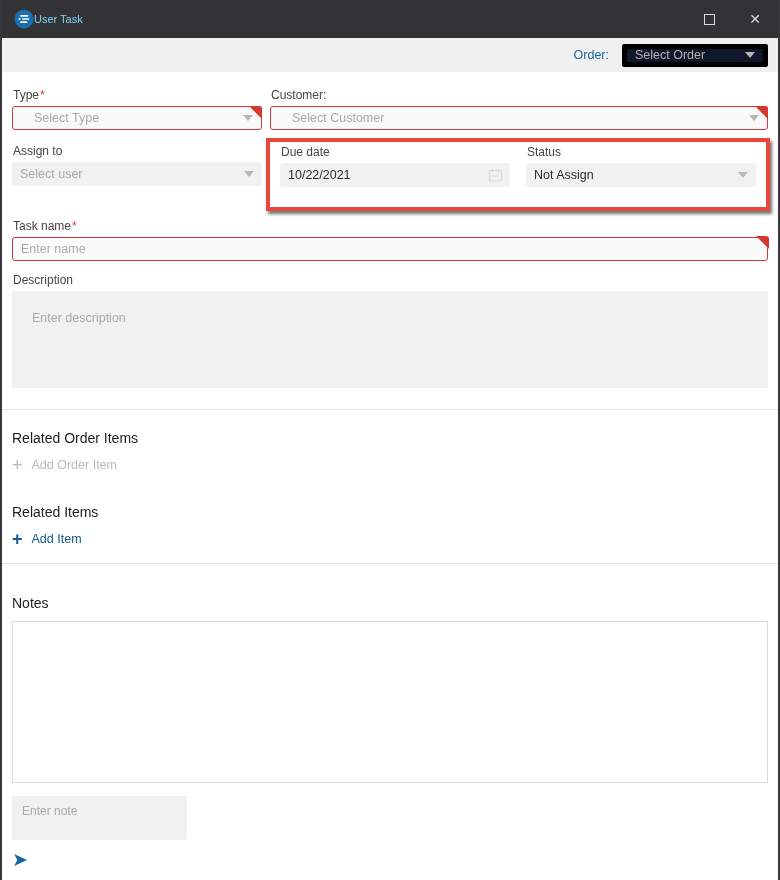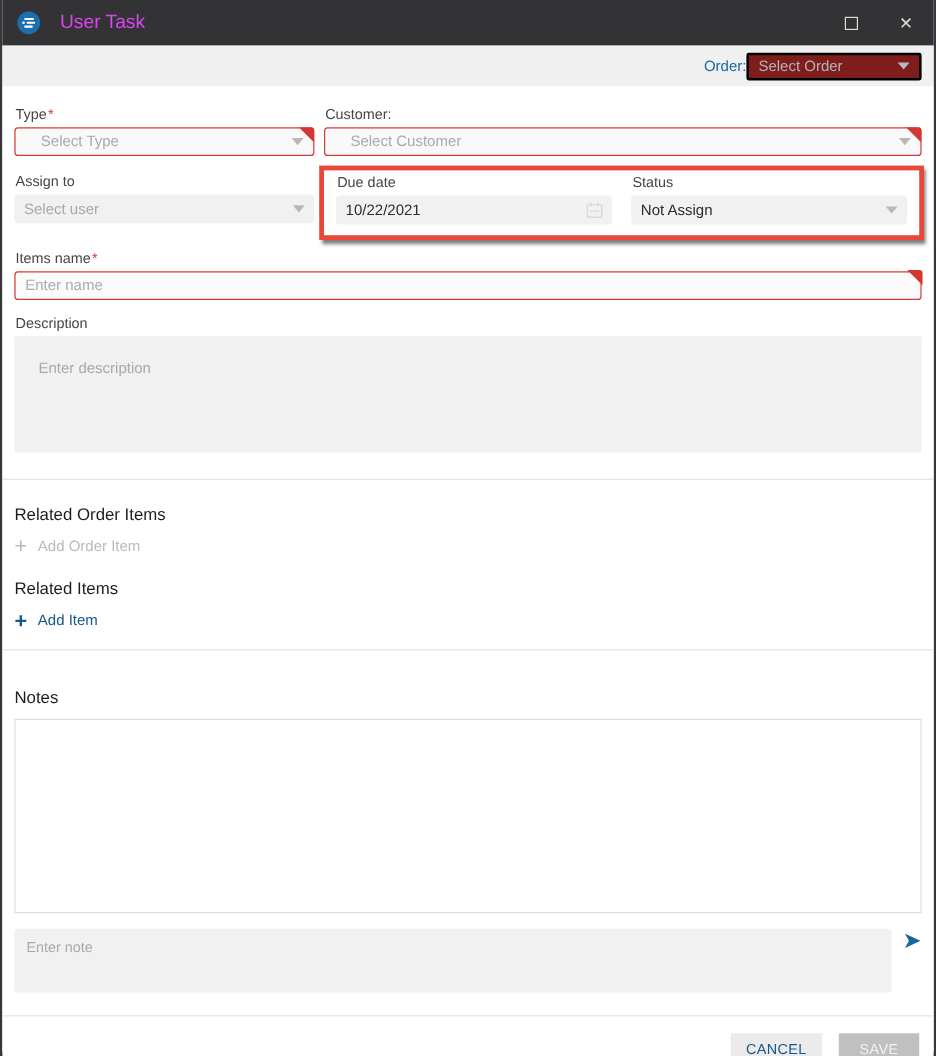--- a/index.html
+++ b/index.html
@@ -19,39 +19,39 @@
   }
   
   .titlebar {
     height: 38px; flex: 0 0 38px;
     background: #333336;
     display: flex; align-items: center;
     padding: 0 0 0 12px;
     color: #f2f2f2;
   }
   .titlebar .logo { width: 20px; height: 20px; display: inline-flex; }
-  .titlebar .title { margin-left: 16px; font-size: 16px; color: #d946ef; }
+  .titlebar .title { font-size: 11px; color: #7dd3fc; }
   .win-controls { margin-left: auto; display: flex; align-items: center; }
   .win-btn {
     width: 46px; height: 38px; display: flex; align-items: center; justify-content: center;
     color: #dcdcdc; cursor: pointer; background: transparent; border: 0;
   }
   .maximize-glyph { width: 11px; height: 11px; border: 1px solid #dcdcdc; display: block; }
   .close-glyph { font-size: 14px; line-height: 1; color: #dcdcdc; }
   
   .orderbar {
     height: 34px; flex: 0 0 34px;
     background: #f0f0f0;
     display: flex; align-items: center; justify-content: flex-end;
-    padding-right: 10px; gap: 0;
+    padding-right: 10px; gap: 13px;
   }
   .order-label { font-size: 12.5px; color: #1a68a0; }
   .order-select {
     position: relative; width: 146px; height: 23px;
-    background: #7f1d1d; border: 2px solid #000000; border-radius: 2px;
+    background: #0f172a; border: 5px solid #000000; border-radius: 2px;
     display: flex; align-items: center; padding: 0 10px 0 8px;
     font-size: 12.5px; color: #b3b3b3; cursor: pointer;
   }
   
   .content { flex: 1; padding: 0 10px; background: #fff; }
   .field-label { font-size: 12px; color: #454545; margin-bottom: 4px; padding-left: 1px; }
   .req { color: #d03b34; font-size: 12px; vertical-align: top; margin-left: 1px; }
   .field {
     position: relative; height: 24px;
     background: #f1f1f1; border-radius: 3px;
@@ -77,21 +77,21 @@
   .row1 { display: flex; gap: 8px; margin-top: 16px; justify-content: flex-end; }
   .col-type { width: 250px; flex: 0 0 250px; }
   .col-customer { flex: 1; }
   .row2 { display: flex; margin-top: 8px; align-items: flex-start; }
   .col-assign { width: 250px; flex: 0 0 250px; margin-top: 6px; }
   .highlight-box {
     flex: 1; margin-left: 4px; margin-right: -2px;
     border: 4px solid #e8473a;
     box-shadow: 2px 3px 3px rgba(0,0,0,0.55);
     background: #fff;
-    padding: 3px 10px 9px 10px;
+    padding: 3px 10px 20px 10px;
     display: flex; gap: 16px;
   }
   .hl-col { flex: 1; }
   .taskname-block { margin-top: 8px; }
   .input-wrap { position: relative; }
   .text-input {
     width: 100%; height: 24px;
     border: 1px solid #cf3c36; border-radius: 3px;
     background: #fbfbfb;
     font-family: "Liberation Sans", sans-serif;
@@ -103,29 +103,29 @@
   .desc-area {
     width: 100%; height: 97px; resize: none;
     background: #f1f1f1; border: 0; border-radius: 2px;
     font-family: "Liberation Sans", sans-serif;
     font-size: 12.5px; color: #000000; padding: 20px; outline: none;
   }
   .desc-area::placeholder { color: #a9a9a9; }
   .divider { height: 1px; background: #e3e3e3; margin: 17px -10px 0 -10px; }
   .section-title { font-size: 14px; color: #1d1d1d; font-weight: 400; }
   .sec-roi { margin-top: 20px; }
-  .sec-ri { margin-top: 20px; }
+  .sec-ri { margin-top: 32px; }
   .add-row { margin-top: 12px; display: flex; align-items: center; gap: 9px; font-size: 12.5px; cursor: pointer; width: fit-content; background: transparent; border: 0; font-family: "Liberation Sans", sans-serif; }
   .plus { font-size: 18px; line-height: 14px; font-weight: 400; }
   .add-disabled, .add-disabled .plus { color: #b9b9b9; cursor: default; }
   .add-enabled { color: #14588c; }
   .add-enabled .plus { color: #14588c; font-weight: 700; }
   .notes-title { margin-top: 31px; }
   .notes-box { margin-top: 10px; height: 162px; border: 1px solid #dcdcdc; background: #fff; }
-  .note-row { margin-top: 13px; display: flex; align-items: flex-start; gap: 9px; }
+  .note-row { margin-top: 13px; display: flex; align-items: flex-start; gap: 9px; flex-direction: column; }
   .note-area {
     flex: 1; height: 53px; resize: none;
     background: #f1f1f1; border: 0; border-radius: 2px;
     font-family: "Liberation Sans", sans-serif;
     font-size: 12px; color: #2b2b2b; padding: 8px 10px; outline: none;
   }
   .note-area::placeholder { color: #a9a9a9; }
   .send-btn { background: transparent; border: 0; cursor: pointer; padding: 0; margin-top: 1px; }
   .send-glyph { font-size: 19px; line-height: 1; color: #1565a0; }
   .footer-divider { height: 1px; background: #e3e3e3; margin: 19px -10px 0 -10px; }
@@ -225,21 +225,21 @@
           <div class="field filled">
             <span>Not Assign</span>
             <span class="dd-arrow"></span>
           </div>
         </div>
       </div>
     </div>
 
     <div class="taskname-block">
       <div class="field-label">
-        <span>Items name</span><span class="req">*</span>
+        <span>Task name</span><span class="req">*</span>
       </div>
       <div class="input-wrap corner">
         <input class="text-input" type="text" placeholder="Enter name" style="">
       </div>
     </div>
 
     <div class="desc-block">
       <div class="field-label">Description</div>
       <textarea class="desc-area" placeholder="Enter description" style=""></textarea>
     </div>

